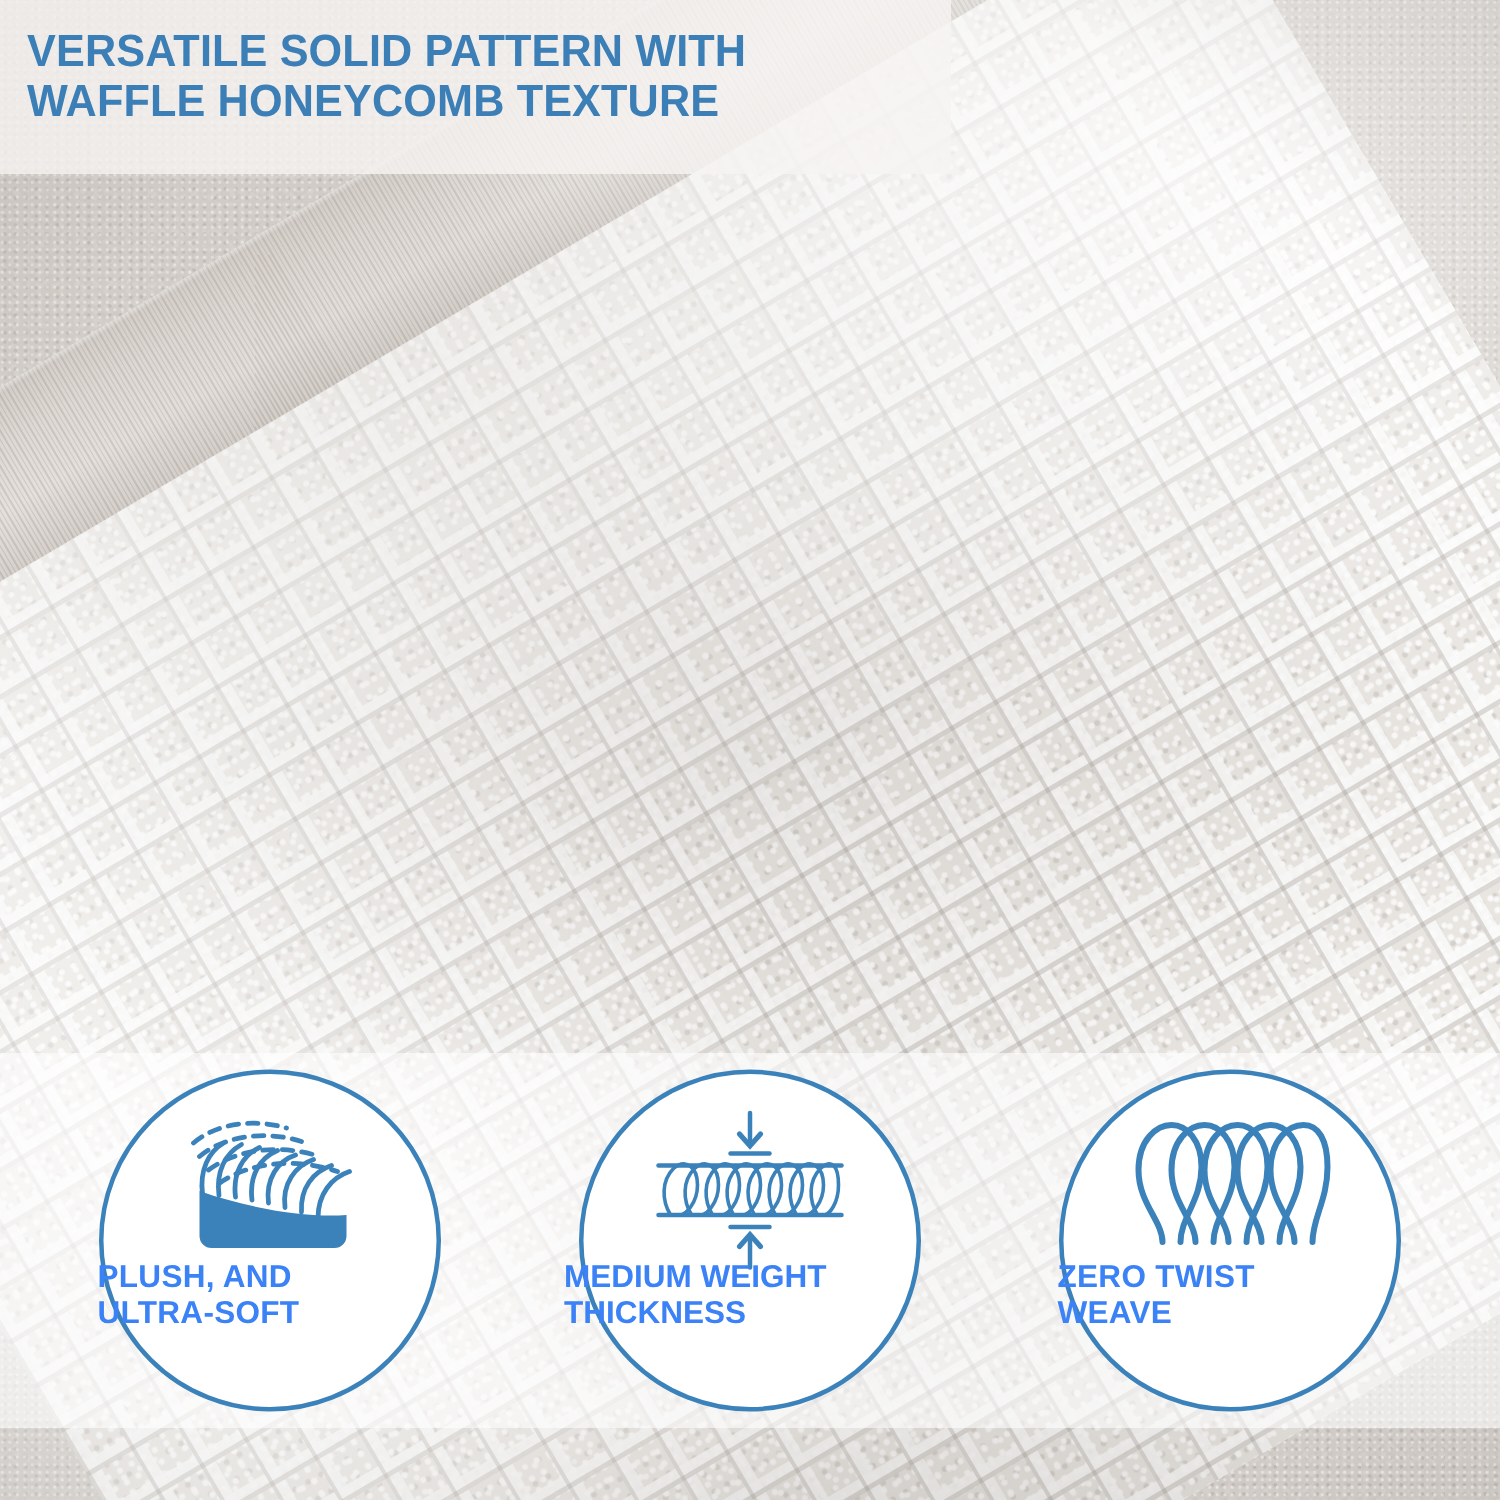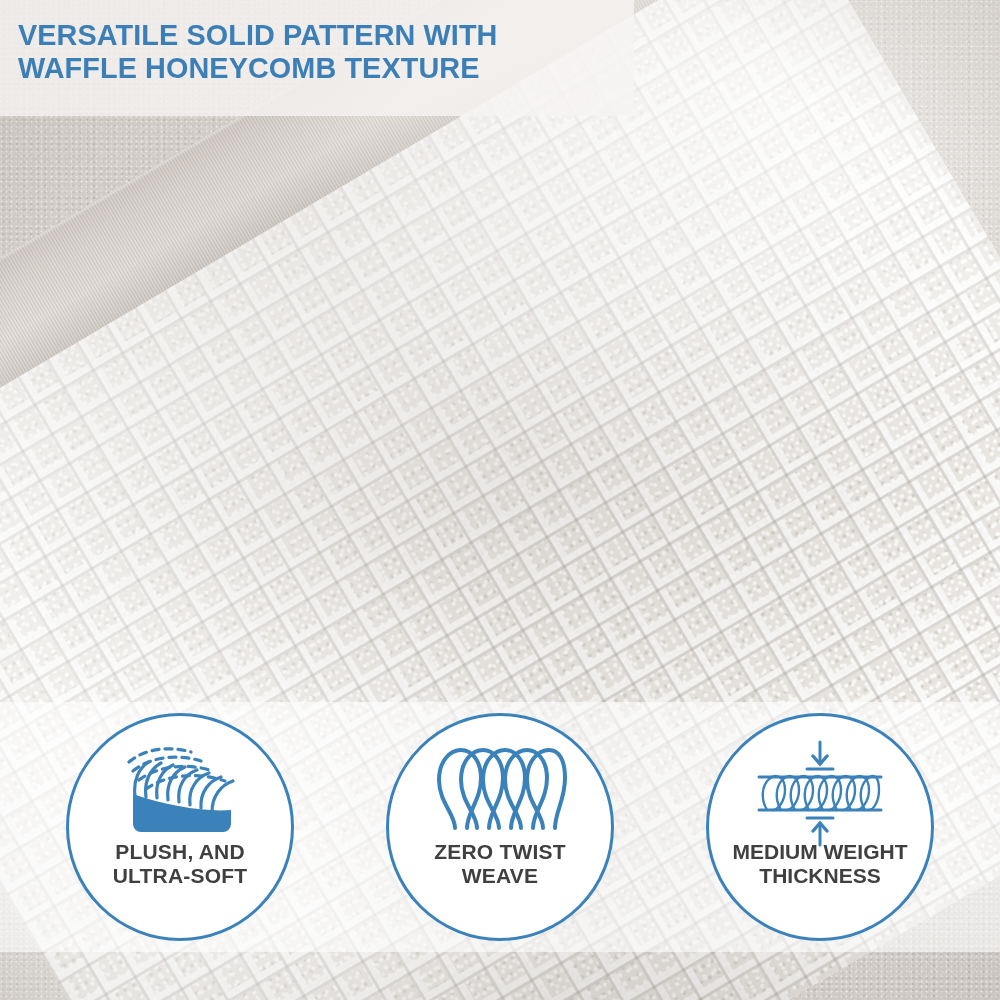--- a/index.html
+++ b/index.html
@@ -145,25 +145,25 @@
     align-items:center;justify-content:flex-start;
     padding-top:26px;
   }
   .badge-icon{
     width:150px;height:92px;
     display:flex;align-items:center;justify-content:center;
     margin-bottom:6px;
   }
   .badge-icon svg{overflow:visible;}
   .badge-label{
-    color:#404040;
+    color:#3b82f6;
     font-size:21px;
     font-weight:bold;
     line-height:1.16;
-    text-align:center;
+    text-align:left;
     text-transform:uppercase;
     letter-spacing:.2px;
     white-space:pre-line;
     width:230px;
   }
   .badge.wide .badge-label{width:248px;letter-spacing:0;}
 </style>
 </head>
 <body>
 
@@ -215,67 +215,67 @@
               <path d="M96 68 C95 52, 104 41, 116 37"></path>
               <path d="M107 72 C107 56, 116 45, 128 41"></path>
             </g>
 
             <path d="M28 54 L28 84 A8 8 0 0 0 36 92 L118 92 A8 8 0 0 0 126 84 L126 70
                      C100 72, 62 66, 28 54 Z" fill="#3b82bb"></path>
           </svg>
         </div>
         <div class="badge-label">PLUSH, AND
 ULTRA-SOFT</div>
+      </div>
+
+      <div class="badge wide">
+        <div class="badge-icon">
+          <svg viewBox="0 0 150 96" width="150" height="96" aria-hidden="true">
+            <g stroke="#3b82bb" fill="none" stroke-width="3" stroke-linecap="round">
+
+              <path d="M75 2 L75 22"></path>
+              <path d="M68 16 L75 24 L82 16" stroke-width="3.4"></path>
+              <path d="M62 29 L88 29"></path>
+
+              <path d="M14 37 L136 37" stroke-width="3"></path>
+              <path d="M14 70 L136 70" stroke-width="3"></path>
+
+              <g stroke-width="2.4">
+                <path d="M22 70 C16 60, 16 47, 24 39 C32 32, 40 38, 40 50 C40 62, 32 70, 28 70"></path>
+                <path d="M36 70 C30 60, 30 47, 38 39 C46 32, 54 38, 54 50 C54 62, 46 70, 42 70"></path>
+                <path d="M50 70 C44 60, 44 47, 52 39 C60 32, 68 38, 68 50 C68 62, 60 70, 56 70"></path>
+                <path d="M64 70 C58 60, 58 47, 66 39 C74 32, 82 38, 82 50 C82 62, 74 70, 70 70"></path>
+                <path d="M78 70 C72 60, 72 47, 80 39 C88 32, 96 38, 96 50 C96 62, 88 70, 84 70"></path>
+                <path d="M92 70 C86 60, 86 47, 94 39 C102 32, 110 38, 110 50 C110 62, 102 70, 98 70"></path>
+                <path d="M106 70 C100 60, 100 47, 108 39 C116 32, 124 38, 124 50 C124 62, 116 70, 112 70"></path>
+                <path d="M120 70 C114 60, 114 47, 122 39 C130 32, 134 38, 134 50 C134 62, 128 70, 124 70"></path>
+              </g>
+
+              <path d="M62 78 L88 78"></path>
+              <path d="M75 105 L75 85"></path>
+              <path d="M68 91 L75 83 L82 91" stroke-width="3.4"></path>
+            </g>
+          </svg>
+        </div>
+        <div class="badge-label">MEDIUM WEIGHT
+THICKNESS</div>
       </div>
 
       <div class="badge">
         <div class="badge-icon">
           <svg viewBox="0 0 150 96" width="150" height="96" aria-hidden="true">
             <g fill="none" stroke="#3b82bb" stroke-width="4" stroke-linecap="round">
 
               <path d="M30 88 C30 74, 14 62, 14 40 C14 20, 26 10, 36 10 C46 10, 56 20, 56 38 C56 60, 42 72, 42 88"></path>
               <path d="M52 88 C52 74, 36 62, 36 40 C36 20, 48 10, 58 10 C68 10, 78 20, 78 38 C78 60, 64 72, 64 88"></path>
               <path d="M74 88 C74 74, 58 62, 58 40 C58 20, 70 10, 80 10 C90 10, 100 20, 100 38 C100 60, 86 72, 86 88"></path>
               <path d="M96 88 C96 74, 80 62, 80 40 C80 20, 92 10, 102 10 C112 10, 122 20, 122 38 C122 60, 108 72, 108 88"></path>
               <path d="M118 88 C118 74, 102 62, 102 40 C102 20, 114 10, 124 10 C134 10, 140 20, 140 38 C140 60, 130 72, 130 88"></path>
             </g>
           </svg>
         </div>
         <div class="badge-label">ZERO TWIST
 WEAVE</div>
       </div>
 
-      <div class="badge wide">
-        <div class="badge-icon">
-          <svg viewBox="0 0 150 96" width="150" height="96" aria-hidden="true">
-            <g stroke="#3b82bb" fill="none" stroke-width="3" stroke-linecap="round">
-
-              <path d="M75 2 L75 22"></path>
-              <path d="M68 16 L75 24 L82 16" stroke-width="3.4"></path>
-              <path d="M62 29 L88 29"></path>
-
-              <path d="M14 37 L136 37" stroke-width="3"></path>
-              <path d="M14 70 L136 70" stroke-width="3"></path>
-
-              <g stroke-width="2.4">
-                <path d="M22 70 C16 60, 16 47, 24 39 C32 32, 40 38, 40 50 C40 62, 32 70, 28 70"></path>
-                <path d="M36 70 C30 60, 30 47, 38 39 C46 32, 54 38, 54 50 C54 62, 46 70, 42 70"></path>
-                <path d="M50 70 C44 60, 44 47, 52 39 C60 32, 68 38, 68 50 C68 62, 60 70, 56 70"></path>
-                <path d="M64 70 C58 60, 58 47, 66 39 C74 32, 82 38, 82 50 C82 62, 74 70, 70 70"></path>
-                <path d="M78 70 C72 60, 72 47, 80 39 C88 32, 96 38, 96 50 C96 62, 88 70, 84 70"></path>
-                <path d="M92 70 C86 60, 86 47, 94 39 C102 32, 110 38, 110 50 C110 62, 102 70, 98 70"></path>
-                <path d="M106 70 C100 60, 100 47, 108 39 C116 32, 124 38, 124 50 C124 62, 116 70, 112 70"></path>
-                <path d="M120 70 C114 60, 114 47, 122 39 C130 32, 134 38, 134 50 C134 62, 128 70, 124 70"></path>
-              </g>
-
-              <path d="M62 78 L88 78"></path>
-              <path d="M75 105 L75 85"></path>
-              <path d="M68 91 L75 83 L82 91" stroke-width="3.4"></path>
-            </g>
-          </svg>
-        </div>
-        <div class="badge-label">MEDIUM WEIGHT
-THICKNESS</div>
-      </div>
-
     </div>
   </div>
 </div>
 
 </body></html>

